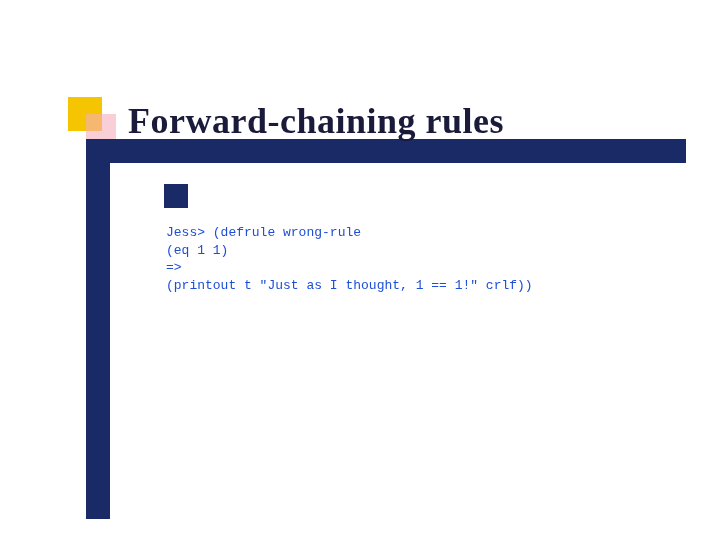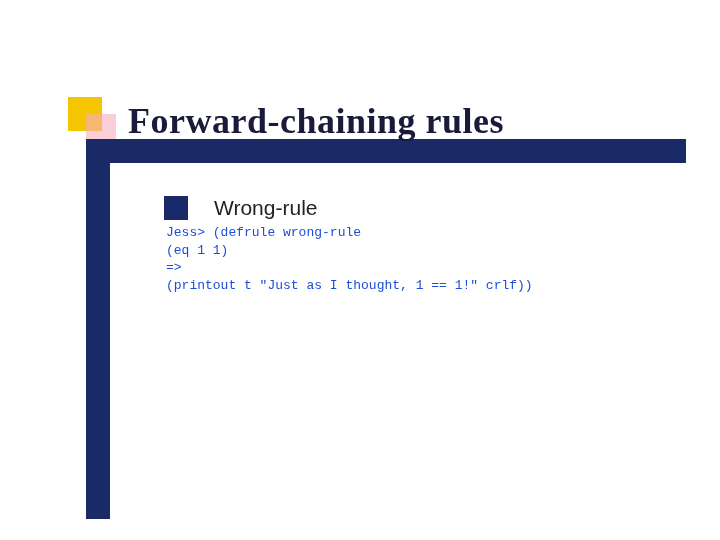--- a/index.html
+++ b/index.html
@@ -22,21 +22,20 @@
 
   <div class="deco-yellow"></div>
   <div class="deco-pink"></div>
   <div class="hline"></div>
   <div class="vline"></div>
 
   <h1 class="title">Forward-chaining rules</h1>
 
   <div class="bullet-row">
     <span class="bullet-mark"></span>
-    <span class="bullet-text">Wrong-rule</span>
   </div>
 
   <div class="code-block"><span>Jess&gt; (defrule wrong-rule</span>
 <span>(eq 1 1)</span>
 <span>=&gt;</span>
 <span>(printout t "Just as I thought, 1 == 1!" crlf))</span></div>
 
 </div>
 
 </body></html>

